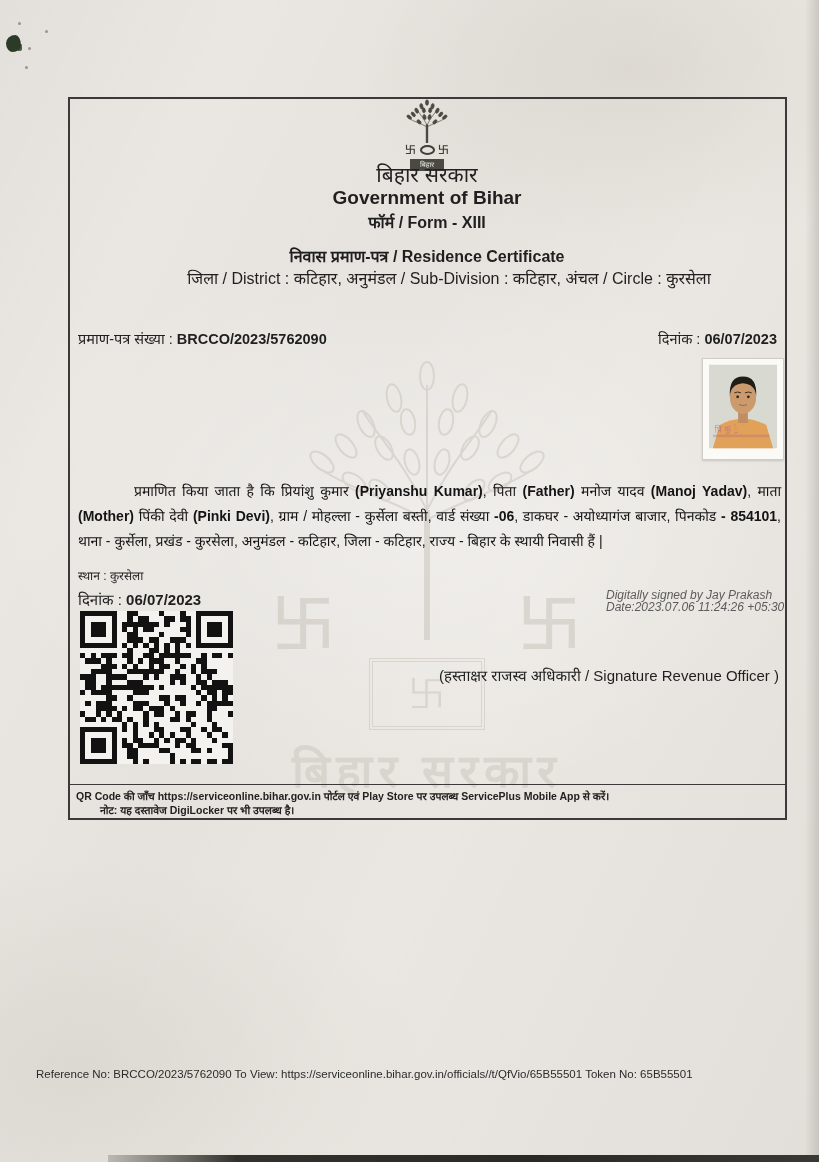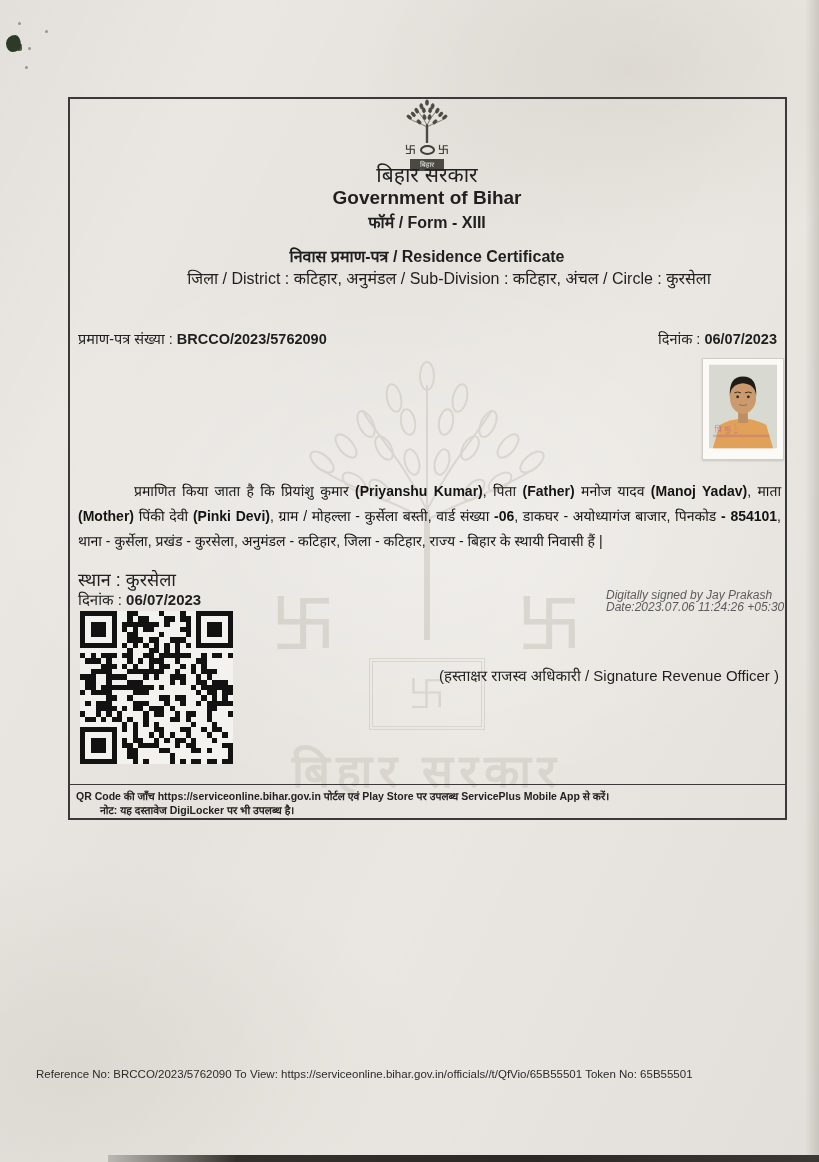--- a/index.html
+++ b/index.html
@@ -56,21 +56,21 @@
   .bold { font-weight:bold; }
 
   
   .photo-frame { left:702px; top:358px; width:82px; height:102px; background:#fbfaf7; border:1px solid #cfccc6; padding:5px 6px 10px; box-shadow:0 1px 2px rgba(0,0,0,.15); }
   .photo-frame svg { display:block; width:100%; height:100%; }
 
   
   .statement { left:78px; top:479px; width:703px; font-size:14px; line-height:25px; text-align:justify; text-indent:56px; color:#141414; }
   .statement .b { font-weight:bold; }
 
-  .place-line { left:78px; top:567px; font-size:18px; }
+  .place-line { left:78px; top:567px; font-size:12px; }
   .date-line  { left:78px; top:589px; font-size:15px; }
 
   
   .qr { left:80px; top:611px; width:153px; height:153px; background:#f4f2ee; display:grid;
     grid-template-columns:repeat(29,1fr); grid-template-rows:repeat(29,1fr); }
   .qr div.on { background:#121212; }
 
   .digital-sig { left:606px; top:589px; font-size:12px; line-height:12px; color:#5c5c5c;font-style:italic; }
 
   .officer-line { right:40px; top:665px; font-size:15px; font-weight:normal; white-space:nowrap; }

